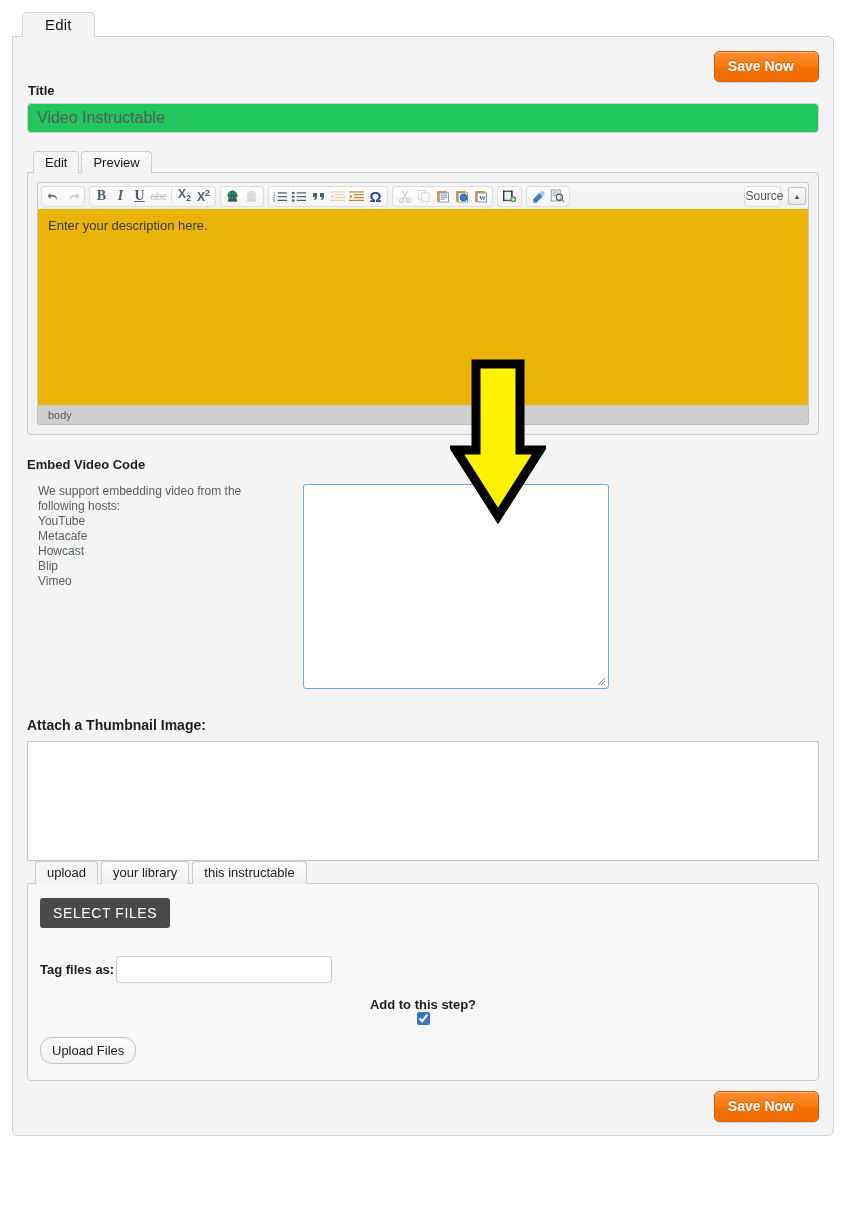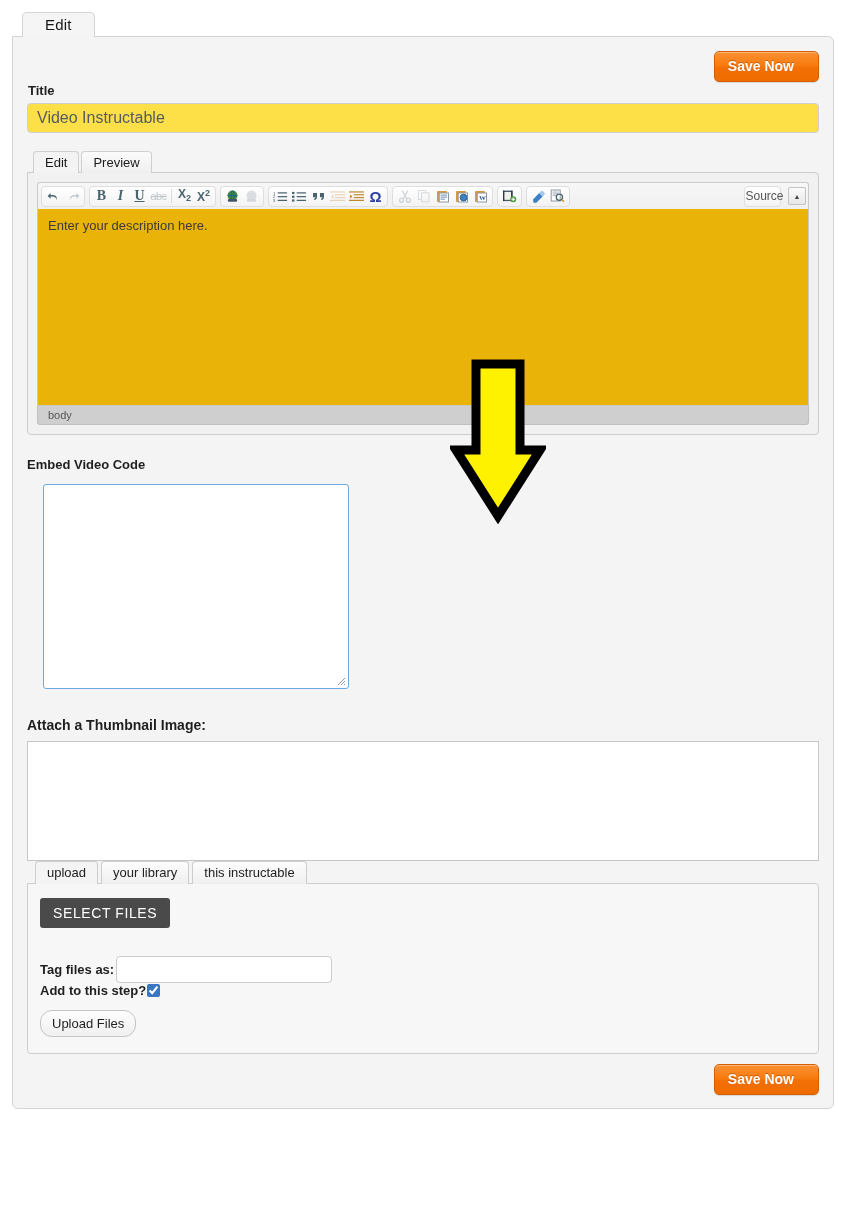--- a/index.html
+++ b/index.html
@@ -90,21 +90,21 @@
     margin: 2px 0 5px 1px;
   }
   .title-input {
     display: block;
     width: 100%;
     box-sizing: border-box;
     height: 30px;
     padding: 4px 9px;
     font-size: 16px;
     color: #555b60;
-    background: #fde047;
+    background: #22c55e;
     border: 1px solid #cfcfcf;
     border-radius: 4px;
     outline: none;
     font-family: "Liberation Sans", sans-serif;
   }
 
   
   .editor-block { margin-top: 18px; }
   .inner-tabs {
     padding-left: 6px;
@@ -364,22 +364,24 @@
     box-sizing: border-box;
     border: 1px solid #cccccc;
     border-radius: 4px;
     background: #ffffff;
     outline: none;
     padding: 2px 6px;
     font-size: 13px;
     font-family: "Liberation Sans", sans-serif;
   }
   .step-row {
+    margin-top: 14px;
     display: flex;
     align-items: center;
+    flex-direction: column;
   }
   .step-label {
     font-size: 13px;
     font-weight: bold;
     color: #1f1f1f;
   }
   .step-check {
     width: 13px;
     height: 13px;
     margin: 0 0 0 1px;
@@ -635,20 +637,28 @@
 
         <div class="cke-bottom">
           <span>body</span>
         </div>
       </div>
     </div>
 
     <div class="embed-block">
       <div class="section-head">Embed Video Code</div>
       <div class="embed-row">
+        <div class="embed-hosts">
+          <div class="intro">We support embedding video from the following hosts:</div>
+          <div>YouTube</div>
+          <div>Metacafe</div>
+          <div>Howcast</div>
+          <div>Blip</div>
+          <div>Vimeo</div>
+        </div>
         <div class="embed-ta-wrap">
           <textarea class="embed-ta" placeholder="" style=""></textarea>
           <svg class="resize-grip" viewBox="0 0 9 9">
             <path d="M8 1 1 8M8 4 4 8M8 7 7 8" stroke="#9a9a9a" stroke-width="1"></path>
           </svg>
         </div>
       </div>
     </div>
 
     <div class="thumb-block">

